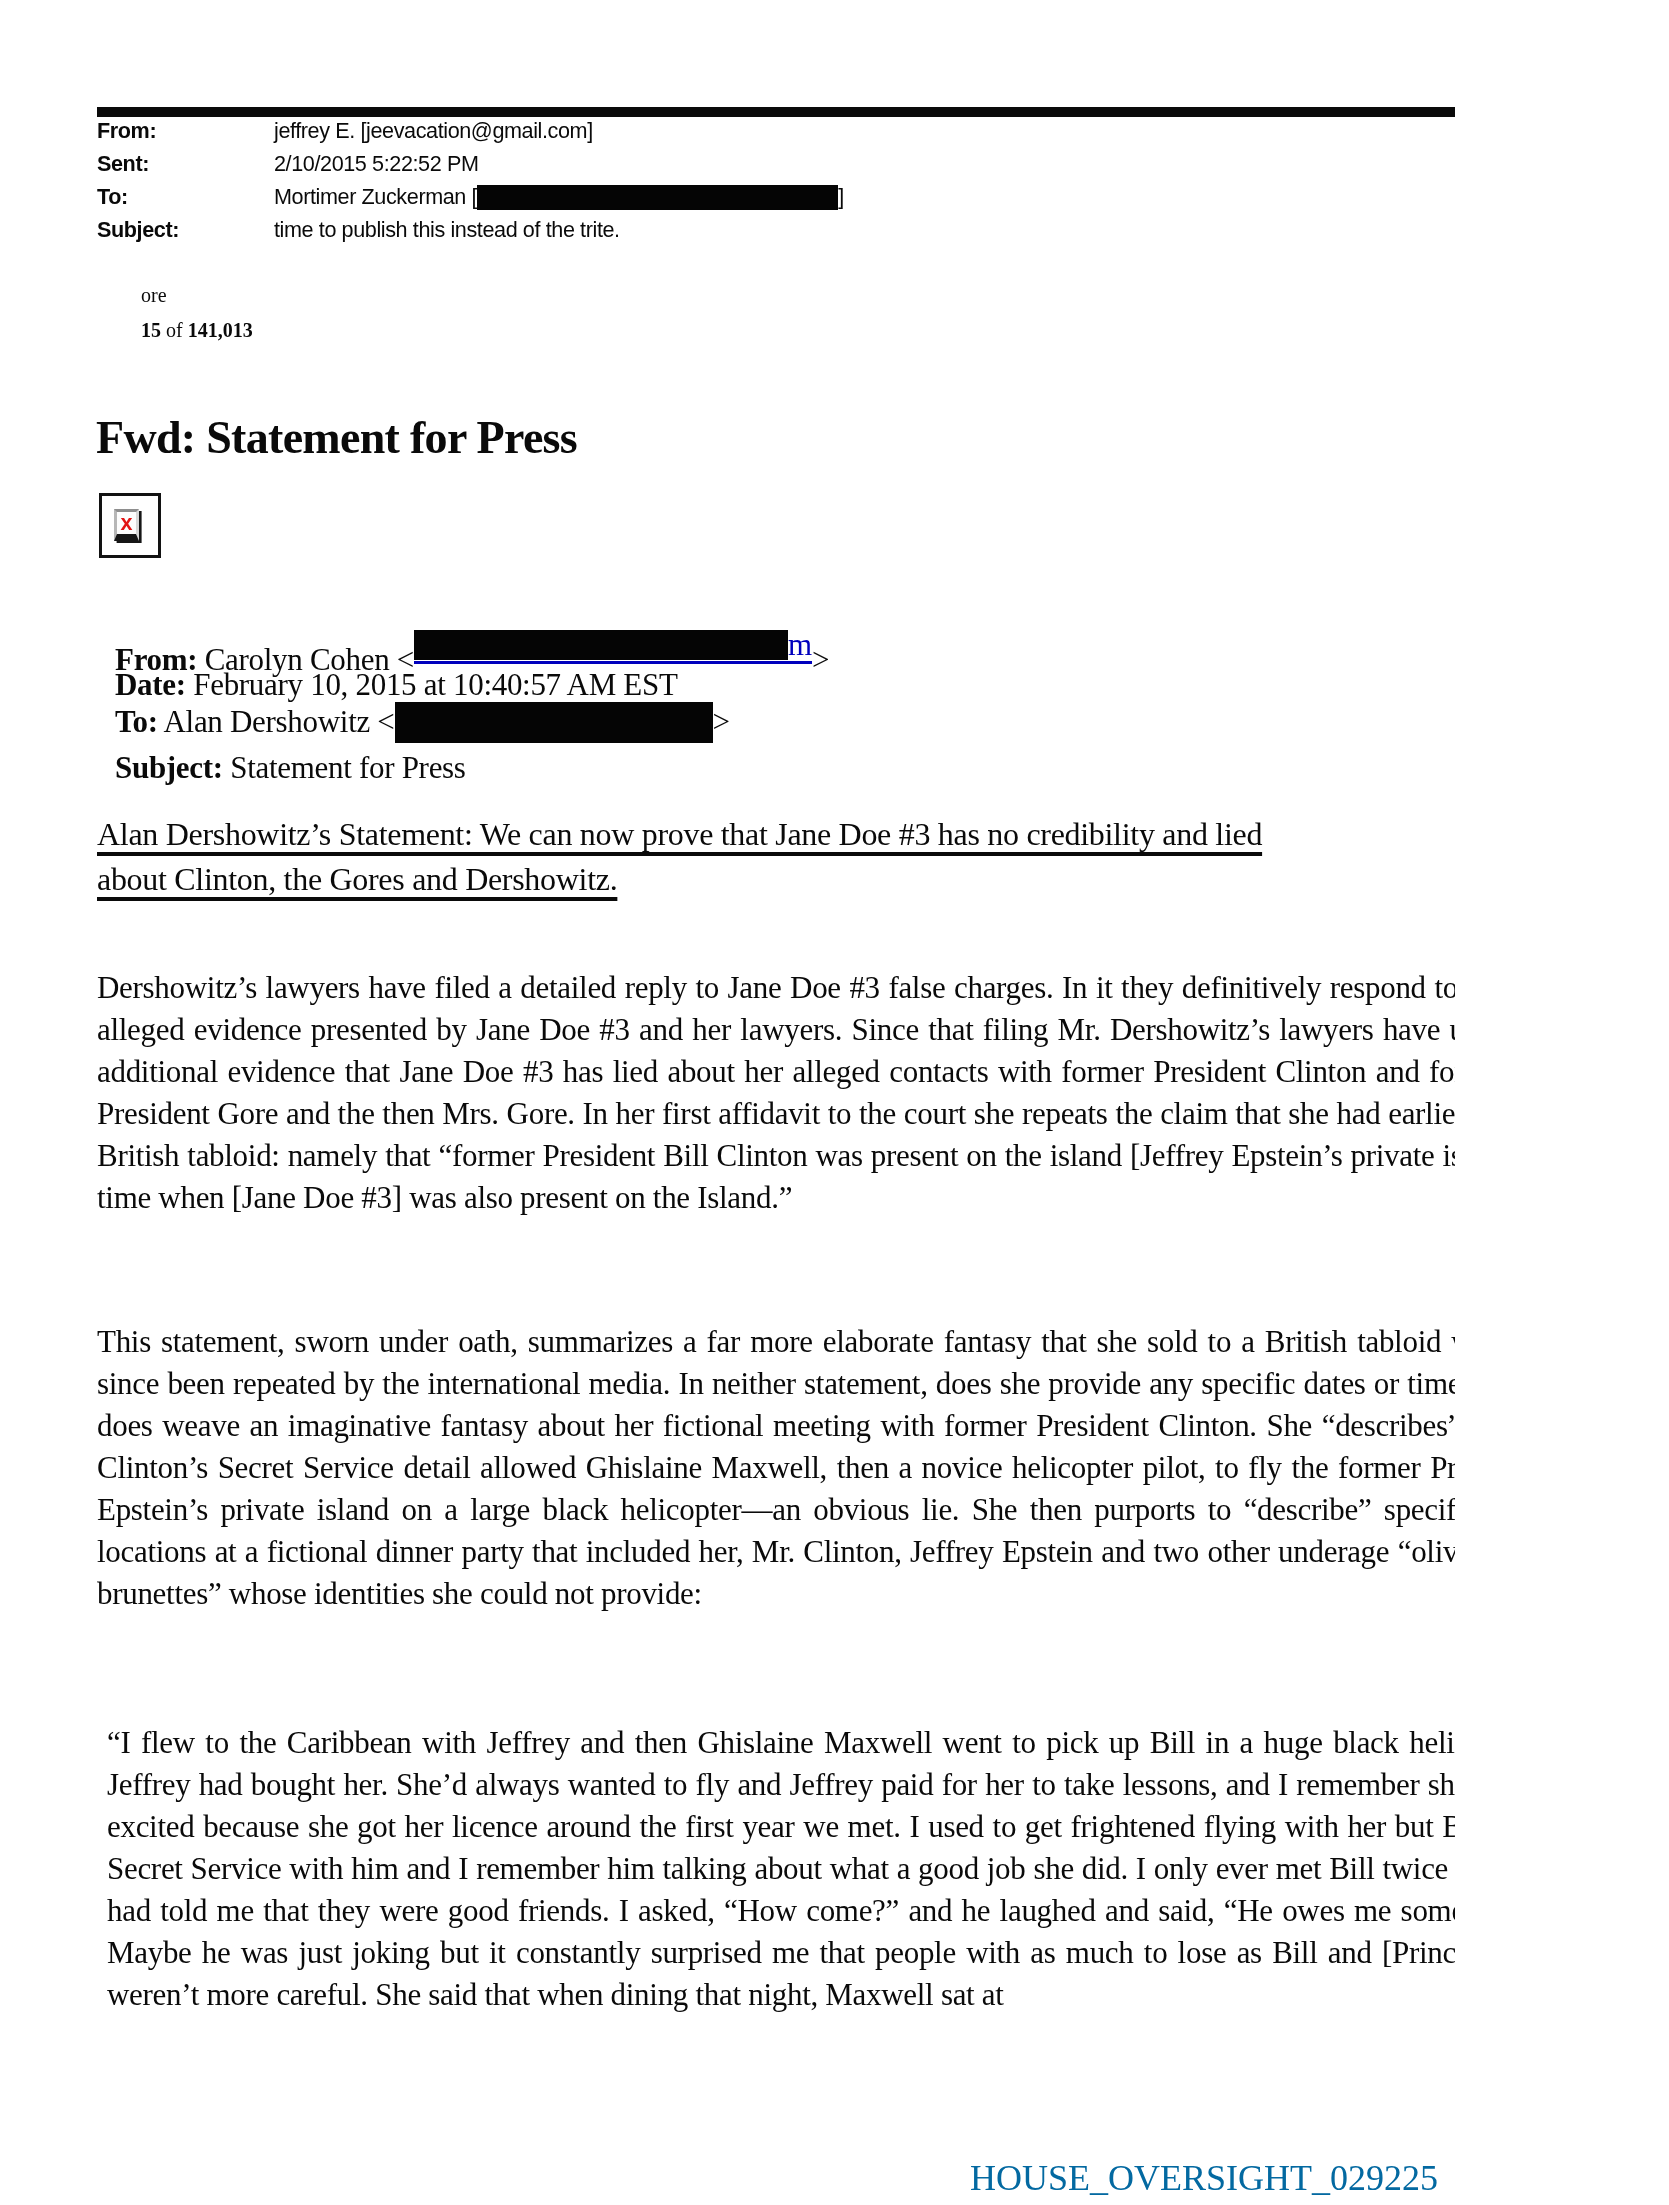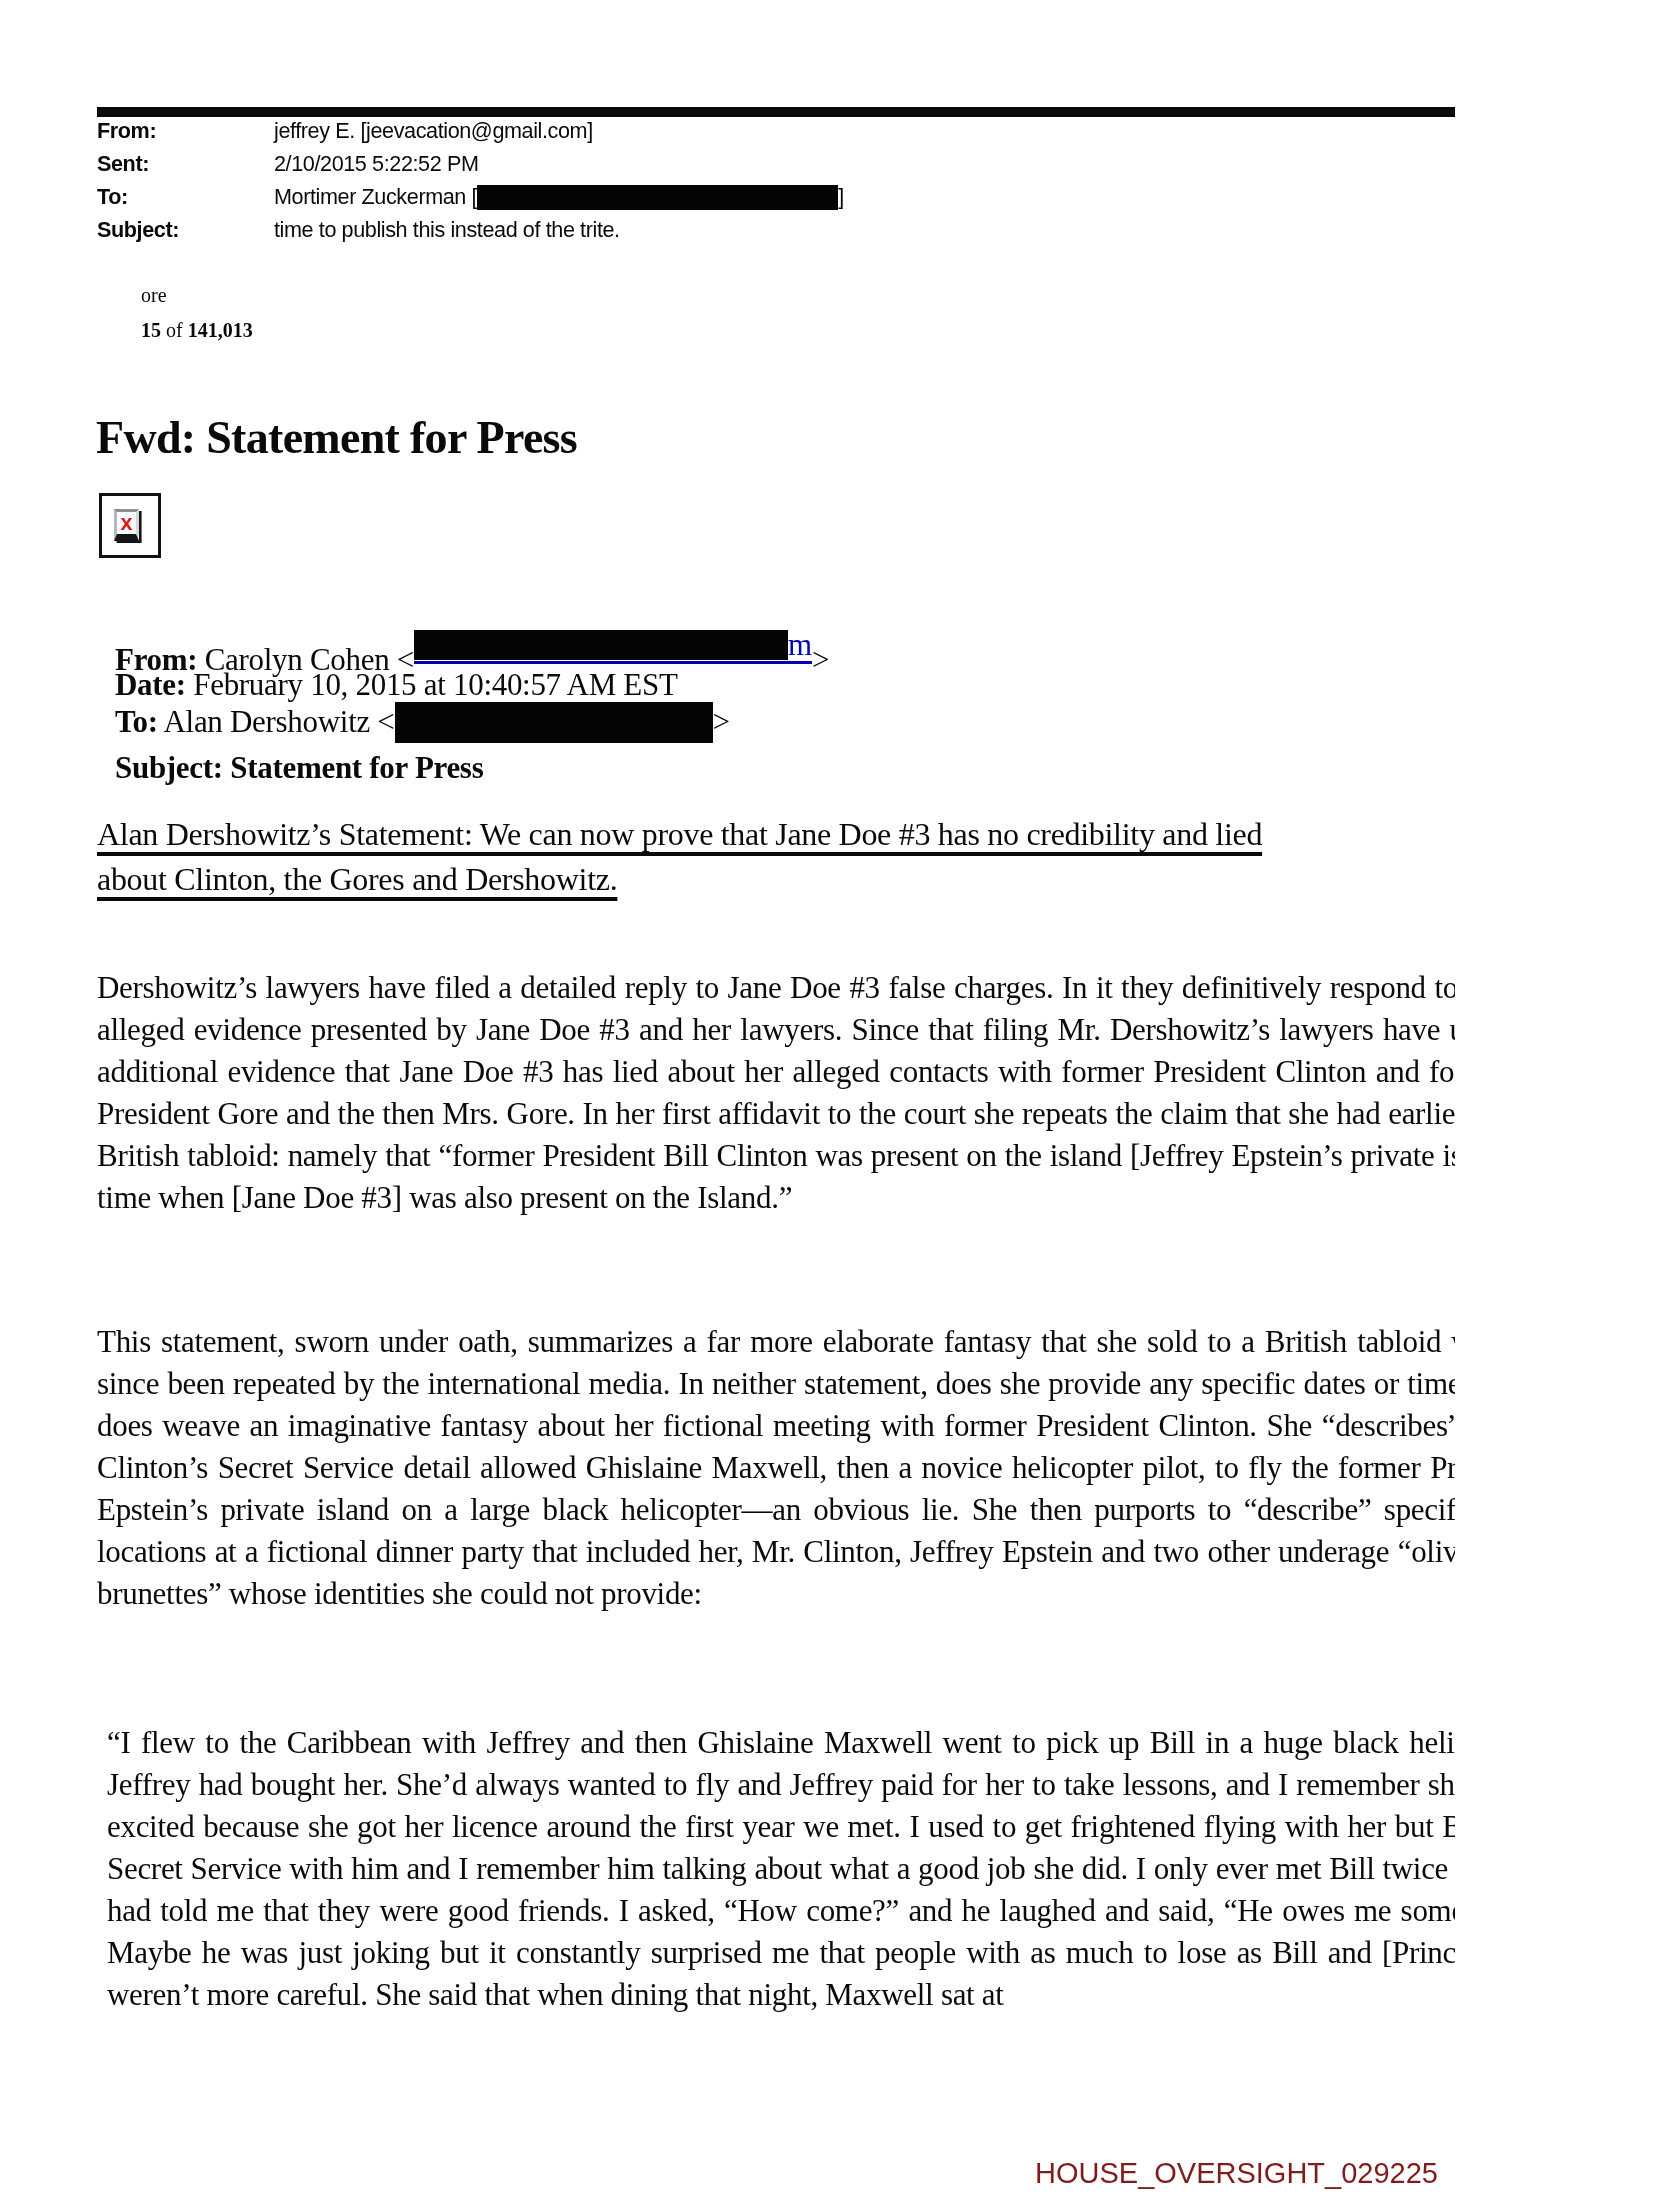--- a/index.html
+++ b/index.html
@@ -39,34 +39,34 @@
 
   
   .fwdhdr { position:absolute; left:97px; top:630px; font-size:31px; letter-spacing:-0.3px;margin-left:18px; }
   .fwdhdr .frow { height:37px; white-space:nowrap; }
   .fwdhdr .frow.tall { height:46px; }
   .fwdhdr .flbl { font-weight:bold; }
   .linkwrap { display:inline-block; border-bottom:3.9px solid #0000bd; padding-bottom:1.3px; line-height:0; }
   .redact.fwd-from { width:374px; height:29.5px; vertical-align:bottom; }
   .link-m { color:#0000bd; font-size:31px; line-height:29.5px; vertical-align:bottom; }
   .redact.fwd-to { width:318px; height:41px; vertical-align:middle; margin-top:-5.2px; }
-  .fwdhdr .fsubj { font-weight:bold; }
+  .fwdhdr .fsubj { font-weight:normal; }
 
   
   .shead { position:absolute; left:97px; top:812px; width:1519px; font-weight:normal; font-size:32px; line-height:45px; letter-spacing:-0.3px; }
   .shead .uline { text-decoration:underline; text-decoration-thickness:3.9px; text-underline-offset:6.5px; }
 
   
   .para { position:absolute; left:97px; width:1479px; font-size:31px; line-height:42px; text-align:justify; letter-spacing:-0.3px; margin:0; }
   .p1 { top:967px; }
   .p2 { top:1321px; }
   .p3 { top:1722px;margin-left:10px; }
 
   
-  .bates { position:absolute; right:17px; top:2157px; font-family:Liberation Sans, sans-serif; font-size:29px; color:#7f1d1d; }
+  .bates { position:absolute; right:17px; top:2157px; font-family:Liberation Serif, serif; font-size:36px; color:#0369a1; }
 </style>
 </head>
 <body>
 
 <div class="page">
 
   <div class="topline"></div>
 
   <div class="ohdr">
     <div class="row">

